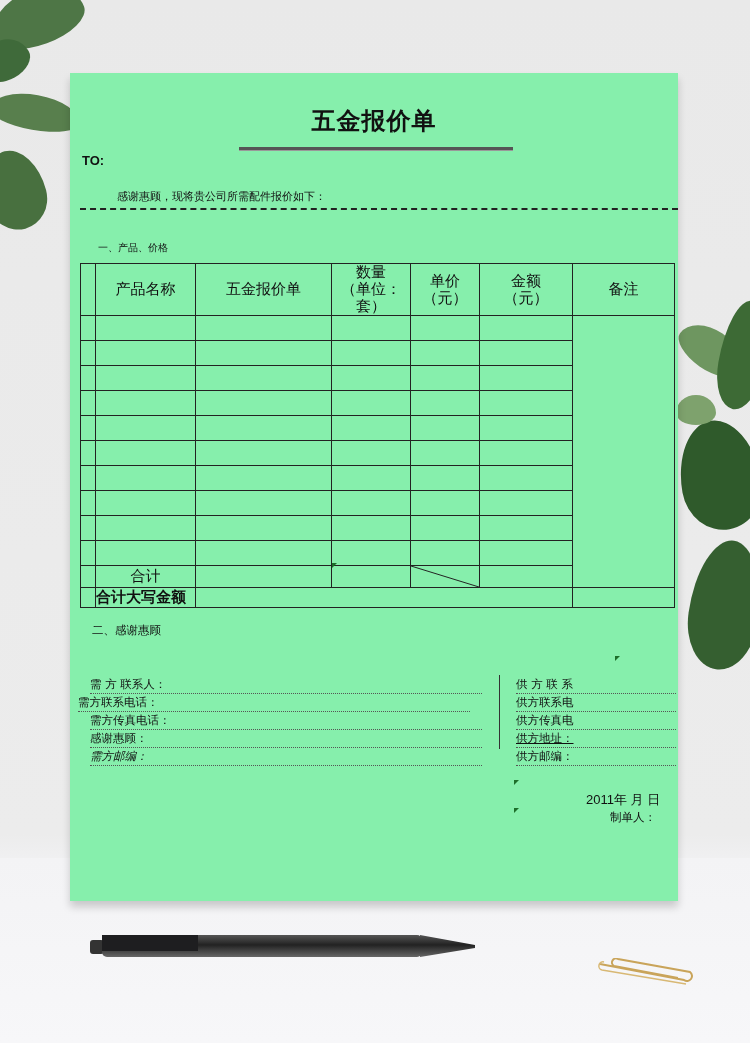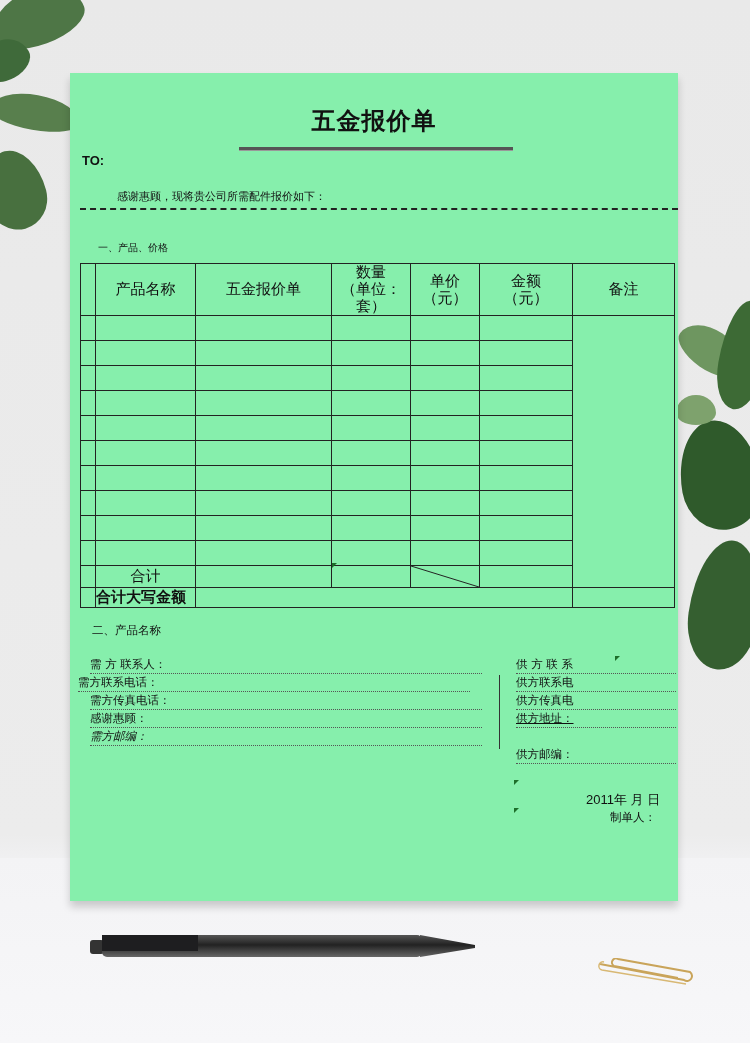--- a/index.html
+++ b/index.html
@@ -26,21 +26,21 @@
   table.quote { position:absolute; left:10px; top:190px; border-collapse:collapse; font-size:15px; }
   table.quote td { border:1px solid #222; padding:0; text-align:center; vertical-align:middle; }
   table.quote tr.hdr td { height:48px; line-height:17px; }
   table.quote tr.row td { height:24px; }
   table.quote tr.sum td { height:21px; }
   table.quote tr.big td { height:16px;font-weight:bold; }
   .diag { position:relative; }
   .diag svg { position:absolute; left:0; top:0; width:100%; height:100%; }
   .sec2 { left:22px; top:550px; font-size:11.5px; }
   .contact { font-size:11.5px; }
-  .contact .line { position:absolute; height:17px; line-height:16px; border-bottom:1px dotted #555; }
+  .contact .line { position:absolute; height:17px; line-height:16px; border-bottom:1px dotted #555;margin-top:20px; }
   .vsep { left:429px; top:602px; width:1px; height:74px; background:#333; }
   .date { left:516px; top:718px; font-size:13px; font-family:"Liberation Sans", sans-serif; }
   .maker { left:540px; top:737px; font-size:11.5px; }
   .mark { position:absolute; width:0; height:0; border-top:5px solid #1d6e2a; border-right:5px solid transparent; }
   .pen { position:absolute; left:90px; top:932px; width:388px; height:28px; }
   .clip { position:absolute; left:594px; top:958px; width:104px; height:30px; }
 </style>
 </head>
 <body>
 
@@ -193,38 +193,38 @@
     </tr>
     <tr class="big">
       <td></td>
       <td style="text-align:left;">合计大写金额</td>
       <td colspan="4"></td>
       <td></td>
     </tr>
   </tbody>
     </table>
 
-  <div class="abs sec2">二、产品名称</div>
+  <div class="abs sec2">二、感谢惠顾</div>
 
   <div class="contact">
     <div class="line" style="left:20px;top:583px;width:392px;">需 方 联系人：</div>
     <div class="line" style="left:8px;top:601px;width:392px;">需方联系电话：</div>
     <div class="line" style="left:20px;top:619px;width:392px;">需方传真电话：</div>
     <div class="line" style="left:20px;top:637px;width:392px;">感谢惠顾：</div>
     <div class="line" style="left:20px;top:655px;width:392px;font-style:italic;">需方邮编：</div>
   </div>
 
   <div class="abs vsep"></div>
 
   <div class="contact">
     <div class="line" style="left:446px;top:583px;width:160px;">供 方 联 系</div>
     <div class="line" style="left:446px;top:601px;width:160px;">供方联系电</div>
     <div class="line" style="left:446px;top:619px;width:160px;">供方传真电</div>
     <div class="line" style="left:446px;top:637px;width:160px;text-decoration:underline;">供方地址：</div>
-    <div class="line" style="left:446px;top:673px;width:160px;">供方邮编：</div>
+    <div class="line" style="left:446px;top:655px;width:160px;">供方邮编：</div>
   </div>
 
   <span class="mark" style="left:545px;top:583px;"></span>
   <span class="mark" style="left:262px;top:490px;"></span>
   <span class="mark" style="left:444px;top:707px;"></span>
   <span class="mark" style="left:444px;top:735px;"></span>
 
   <div class="abs date">2011年  月  日</div>
   <div class="abs maker">制单人：</div>
 </div>

